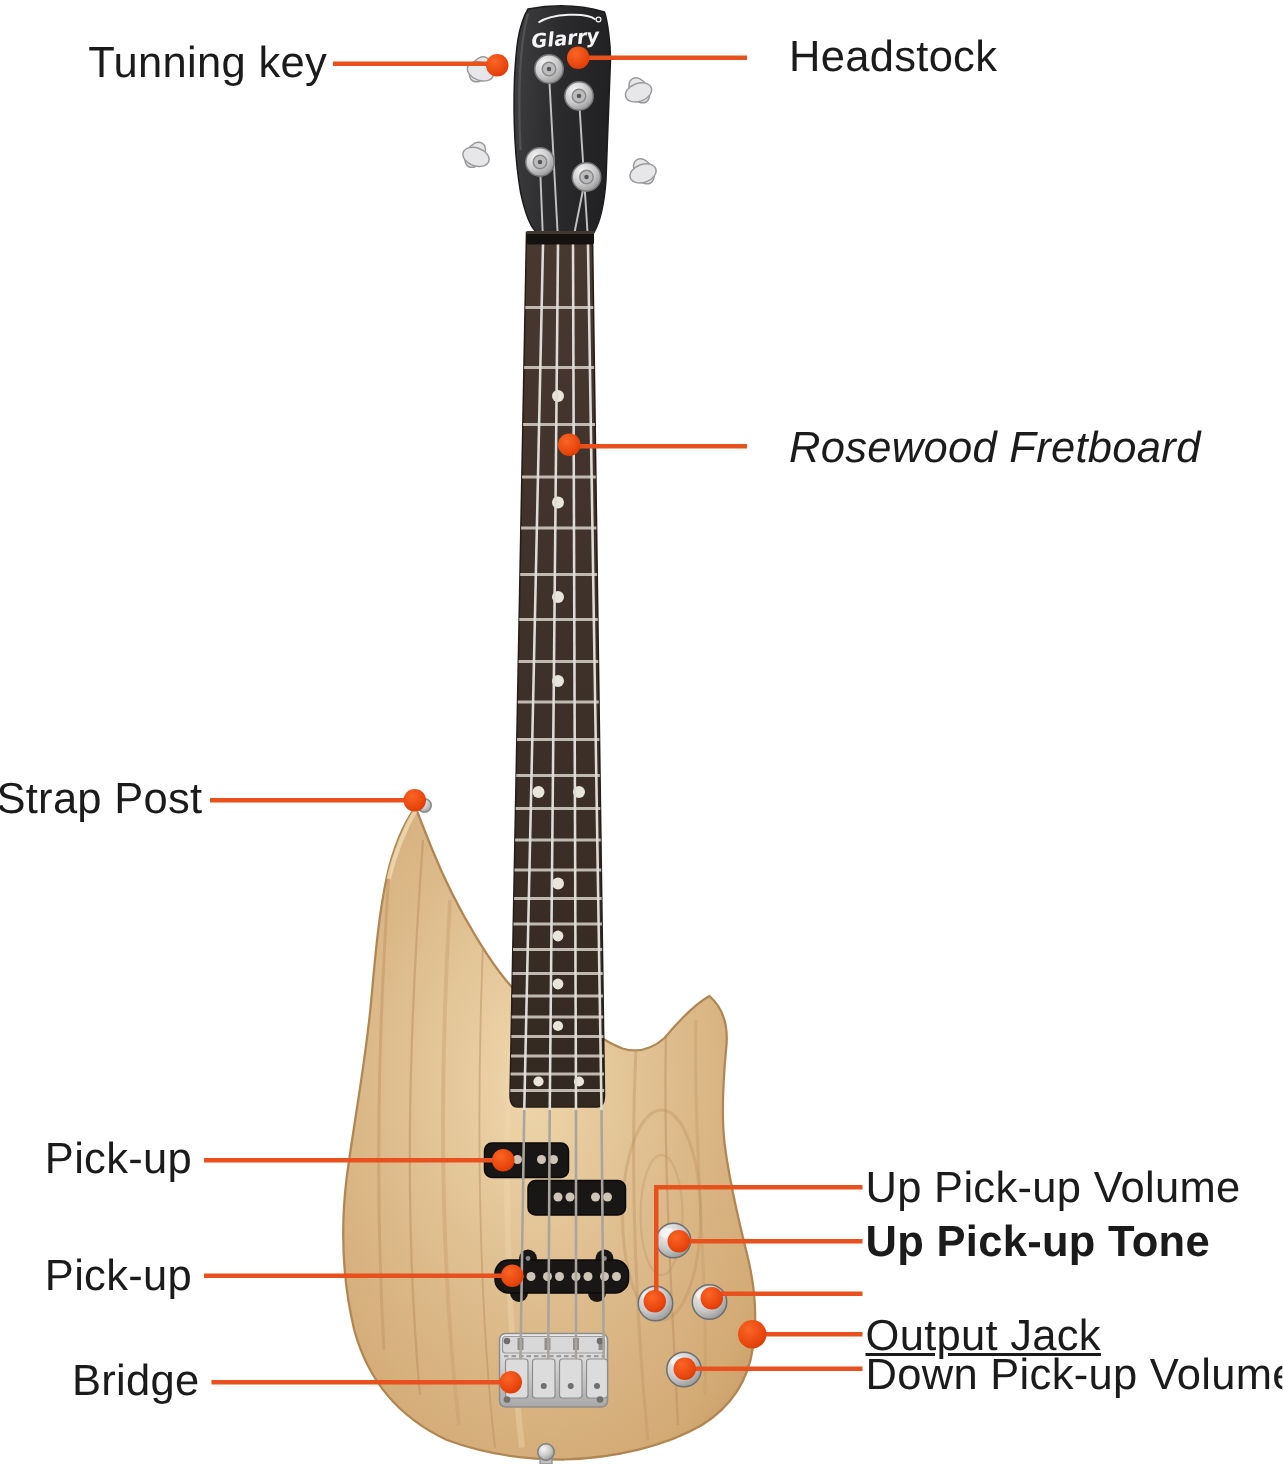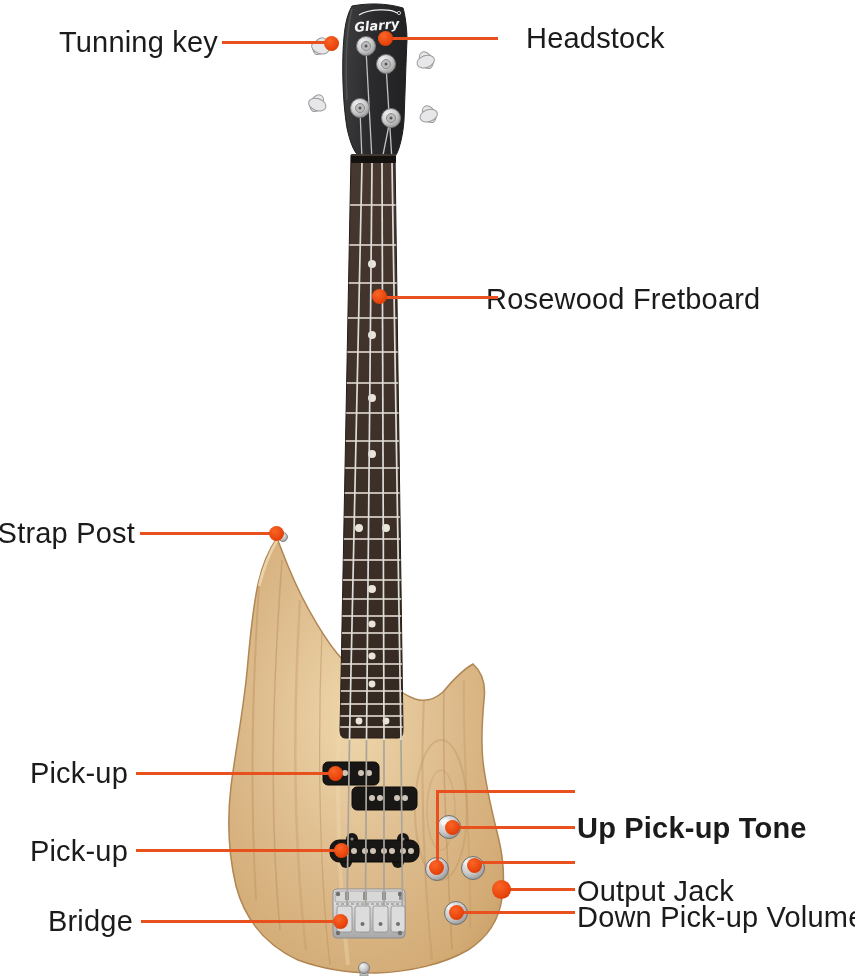--- a/index.html
+++ b/index.html
@@ -286,52 +286,53 @@
   </svg>
 
   <div class="ann-label" style="right:637px;top:23px;">Tunning key</div>
   <div class="ann-line" style="left:222px;top:41px;width:104px;"></div>
   <div class="ann-dot" style="left:324px;top:36px;"></div>
 
   <div class="ann-label" style="left:503px;top:19px;margin-left:23px;">Headstock</div>
   <div class="ann-line" style="left:392px;top:37px;width:106px;"></div>
   <div class="ann-dot" style="left:378px;top:31px;"></div>
 
-  <div class="ann-label" style="left:486px;top:280px;">Rosewood Fretboard</div>
+  <div class="ann-label" style="left:526px;top:280px;font-style:italic;">Rosewood Fretboard</div>
   <div class="ann-line" style="left:386px;top:296px;width:112px;"></div>
   <div class="ann-dot" style="left:372px;top:289px;"></div>
 
   <div class="ann-label" style="right:720px;top:514px;">Strap Post</div>
   <div class="ann-line" style="left:140px;top:532px;width:132px;"></div>
   <div class="ann-dot" style="left:269px;top:526px;"></div>
 
   <div class="ann-label" style="right:727px;top:754px;">Pick-up</div>
   <div class="ann-line" style="left:136px;top:772px;width:196px;"></div>
   <div class="ann-dot" style="left:328px;top:766px;"></div>
 
   <div class="ann-label" style="right:727px;top:832px;">Pick-up</div>
   <div class="ann-line" style="left:136px;top:849px;width:208px;"></div>
   <div class="ann-dot" style="left:334px;top:843px;"></div>
 
   <div class="ann-label" style="right:722px;top:902px;text-align:center;">Bridge</div>
   <div class="ann-line" style="left:141px;top:920px;width:196px;"></div>
   <div class="ann-dot" style="left:333px;top:914px;"></div>
 
+  <div class="ann-label" style="left:577px;top:773px;">Up Pick-up Volume</div>
   <div class="ann-line" style="left:436px;top:790px;width:139px;"></div>
   <div class="ann-line-v" style="left:436px;top:790px;height:74px;"></div>
   <div class="ann-dot" style="left:429px;top:860px;"></div>
 
   <div class="ann-label" style="left:577px;top:809px;font-weight:bold;">Up Pick-up Tone</div>
   <div class="ann-line" style="left:454px;top:826px;width:121px;"></div>
   <div class="ann-dot" style="left:445px;top:820px;"></div>
 
   <div class="ann-line" style="left:476px;top:861px;width:99px;"></div>
   <div class="ann-dot" style="left:467px;top:858px;"></div>
 
-  <div class="ann-label" style="left:577px;top:872px;">Output Jack</div>
+  <div class="ann-label" style="left:577px;top:872px;text-decoration:underline;">Output Jack</div>
   <div class="ann-line" style="left:507px;top:888px;width:68px;"></div>
   <div class="ann-dot big" style="left:492px;top:880px;"></div>
 
   <div class="ann-label" style="left:577px;top:898px;">Down Pick-up Volume</div>
   <div class="ann-line" style="left:459px;top:911px;width:116px;"></div>
   <div class="ann-dot" style="left:449px;top:905px;"></div>
 
 </div>
 
 </body></html>

